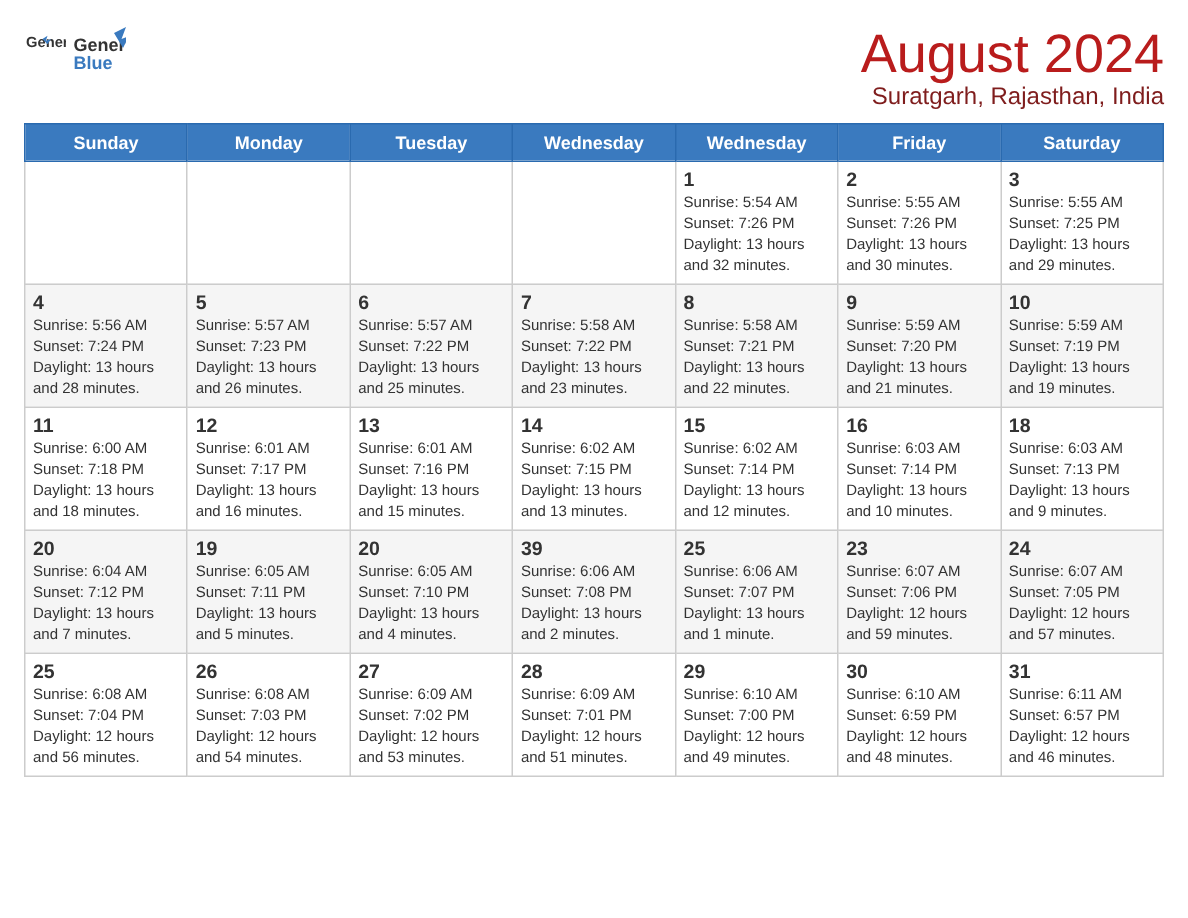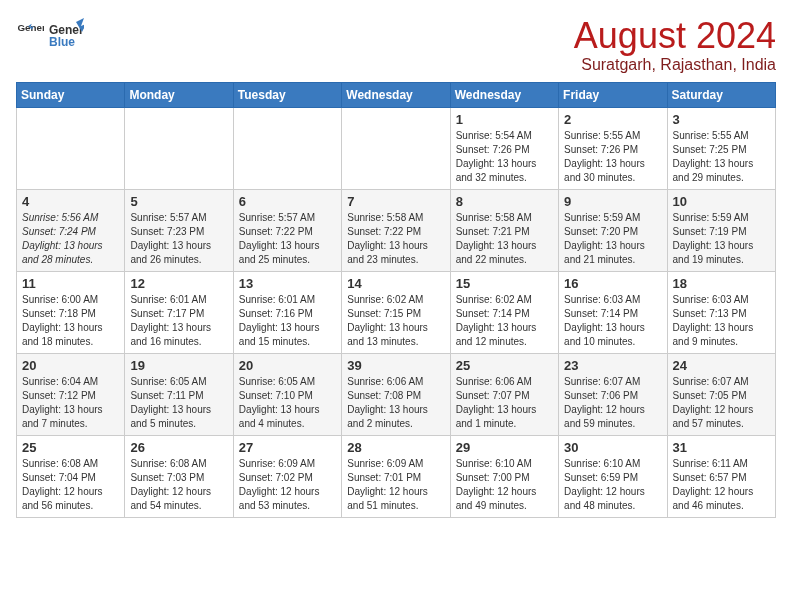--- a/index.html
+++ b/index.html
@@ -45,21 +45,21 @@
       table-layout: fixed;
     }
     thead tr {
       background-color: #3a7abf;
     }
     thead th {
       color: #fff;
       font-size: 12px;
       font-weight: bold;
       padding: 5px 4px;
-      text-align: left;
+      text-align: center;
       border: 1px solid #2a6aaf;
     }
     tbody tr {
       vertical-align: top;
     }
     tbody td {
       border: 1px solid #ccc;
       padding: 4px 5px;
       font-size: 10px;
       color: #333;
@@ -143,21 +143,21 @@
           <span class="day-num">3</span>
           <div class="cell-text" style="white-space: pre-line;">Sunrise: 5:55 AM
 Sunset: 7:25 PM
 Daylight: 13 hours
 and 29 minutes.</div>
         </td>
       </tr>
       <tr>
         <td>
           <span class="day-num">4</span>
-          <div class="cell-text" style="white-space: pre-line; font-style: italic;">Sunrise: 5:56 AM
+          <div class="cell-text" style="white-space: pre-line;">Sunrise: 5:56 AM
 Sunset: 7:24 PM
 Daylight: 13 hours
 and 28 minutes.</div>
         </td>
         <td>
           <span class="day-num">5</span>
           <div class="cell-text" style="white-space: pre-line;">Sunrise: 5:57 AM
 Sunset: 7:23 PM
 Daylight: 13 hours
 and 26 minutes.</div>

